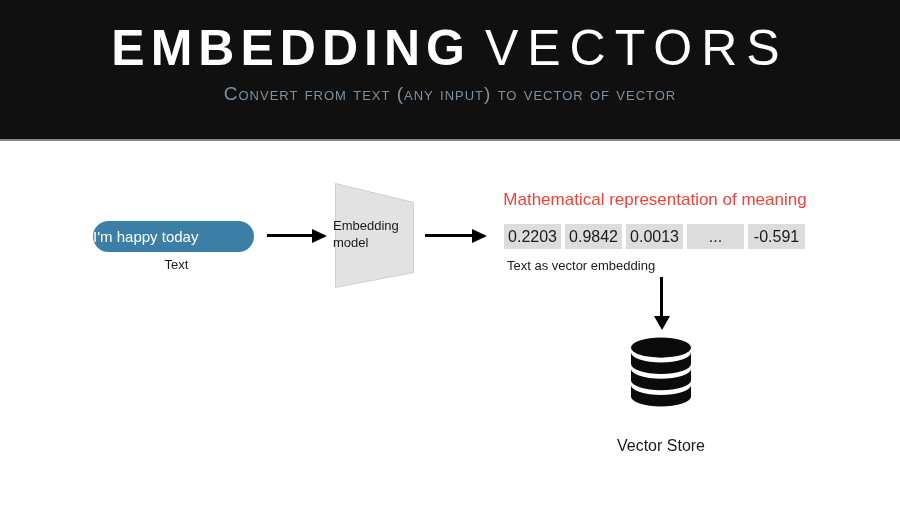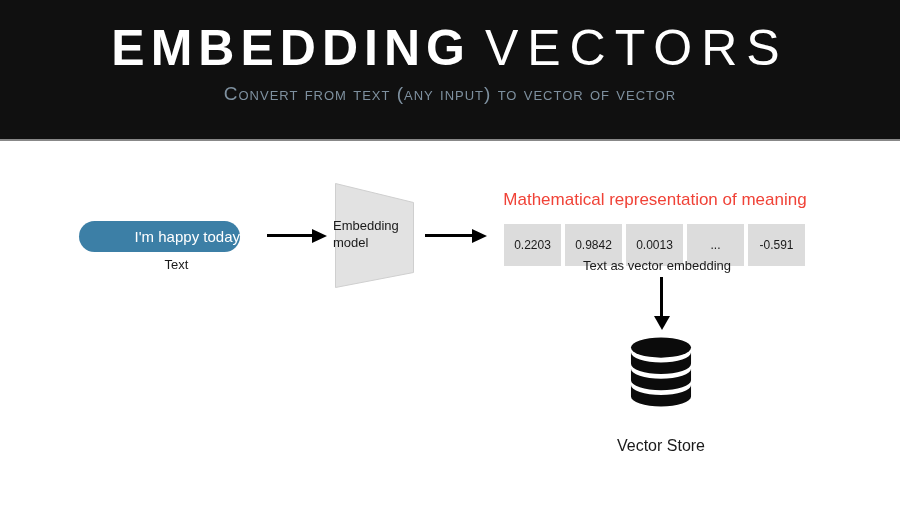--- a/index.html
+++ b/index.html
@@ -49,28 +49,28 @@
   }
   .subtitle{
     margin-top:10px;
     font-size:19px;
     font-variant:small-caps;
     letter-spacing:1px;
     color:var(--subtitle-gray);
   }
   
   .pill{
-    position:absolute;left:79px;top:221px;
+    position:absolute;left:93px;top:221px;
     width:161px;height:31px;
     background:var(--pill-blue);
     border-radius:16px;
     color:#ffffff;
     font-size:15px;
     line-height:31px;
-    text-align:right;
+    text-align:left;
   }
   .pill-caption{
     position:absolute;left:96px;top:257px;width:161px;
     text-align:center;font-size:13px;color:var(--text-dark);
   }
   
   .arrow-right{
     position:absolute;height:3px;background:var(--arrow-black);
   }
   .arrow-right::after{
@@ -103,28 +103,28 @@
   
   .vector-title{
     position:absolute;left:455px;top:190px;width:400px;
     text-align:center;font-size:17px;color:var(--accent-red);
   }
   .vector-row{
     position:absolute;left:504px;top:224px;
     display:flex;gap:4px;
   }
   .vector-cell{
-    width:57px;height:42px;
+    width:57px;height:25px;
     background:var(--cell-gray);
-    font-size:12px;color:var(--text-dark);
+    font-size:16px;color:var(--text-dark);
     display:flex;align-items:center;justify-content:center;
   }
   .vector-caption{
     position:absolute;left:507px;top:258px;width:300px;
-    text-align:center;font-size:13px;color:var(--text-dark);
+    text-align:left;font-size:13px;color:var(--text-dark);
   }
   
   .db-icon{position:absolute;left:630px;top:337px;width:62px;height:71px;}
   .db-icon *{fill:#0b0b0b;}
   .store-label{
     position:absolute;left:561px;top:437px;width:200px;
     text-align:center;font-size:16px;color:var(--text-dark);
   }
 </style>
 </head>

